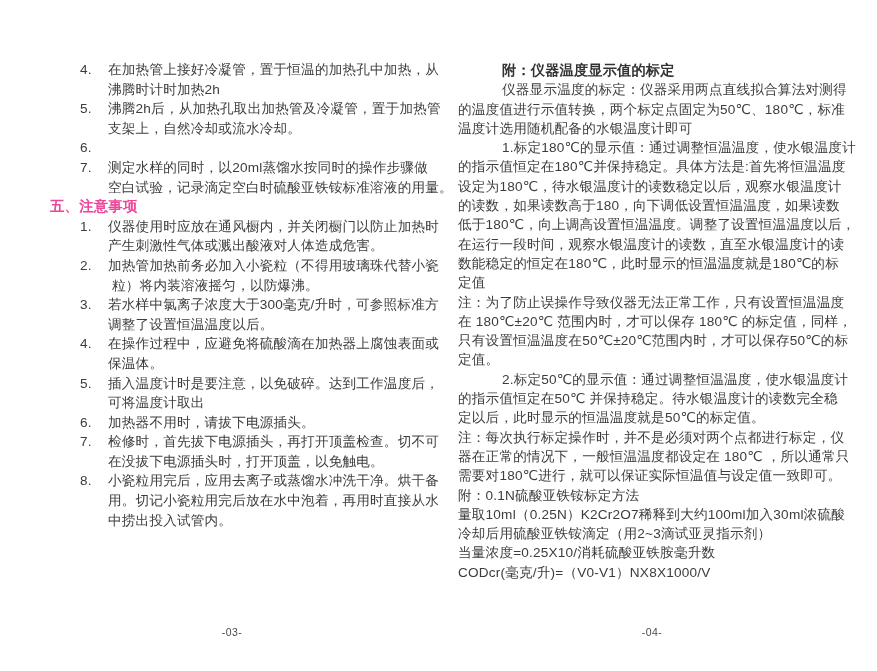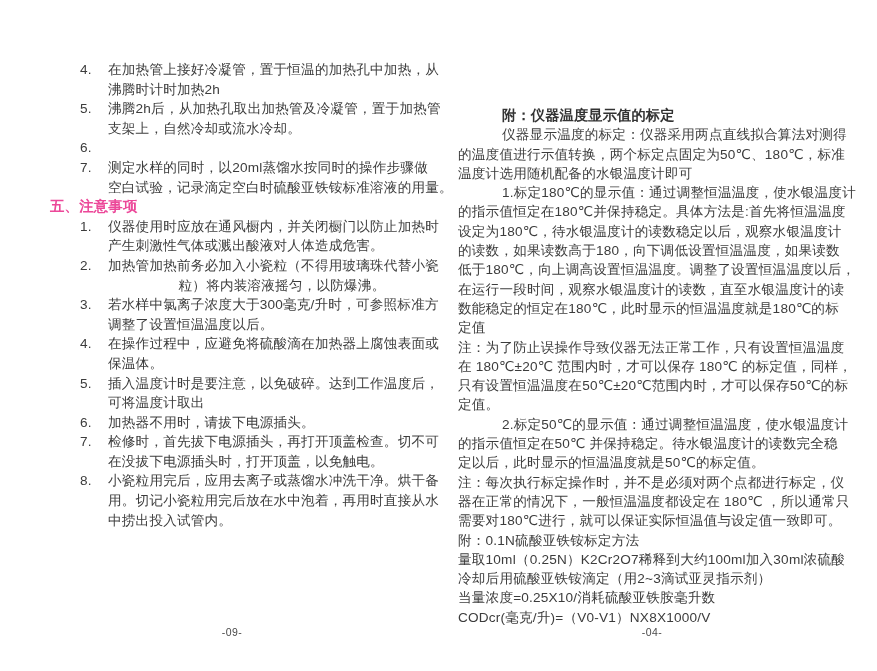--- a/index.html
+++ b/index.html
@@ -29,27 +29,26 @@
 
   .section-title {
     font-weight: bold;
     color: #ec4899;
     font-size: 14.4px;
   }
   .rtitle {
     font-weight: bold;
     color: #333333;
     font-size: 14.2px;
-    margin-top: 45px;
   }
 
   .item { display: flex; align-items: flex-start; padding-left: 30px; }
   .item .num { width: 15px; flex: none; }
   .item .body { flex: 1 1 auto; min-width: 0; margin-left: 13px; }
-  .sub { padding-left: 4px; text-align: center; }
+  .sub { padding-left: 4px; }
 
   .ind { padding-left: 44px; }
 
   .footer {
     position: absolute;
     top: 626px;
     font-size: 10.5px;
     color: #4a4a4a;
     text-align: center;
     letter-spacing: 0.5px;
@@ -183,16 +182,16 @@
     <div class="tline">注：每次执行标定操作时，并不是必须对两个点都进行标定，仪</div>
     <div class="tline">器在正常的情况下，一般恒温温度都设定在 180℃ ，所以通常只</div>
     <div class="tline">需要对180℃进行，就可以保证实际恒温值与设定值一致即可。</div>
     <div class="tline">附：0.1N硫酸亚铁铵标定方法</div>
     <div class="tline">量取10ml（0.25N）K2Cr2O7稀释到大约100ml加入30ml浓硫酸</div>
     <div class="tline">冷却后用硫酸亚铁铵滴定（用2~3滴试亚灵指示剂）</div>
     <div class="tline">当量浓度=0.25X10/消耗硫酸亚铁胺毫升数</div>
     <div class="tline">CODcr(毫克/升)=（V0-V1）NX8X1000/V</div>
   </div>
 
-  <div class="footer footer-left">-09-</div>
+  <div class="footer footer-left">-03-</div>
   <div class="footer footer-right">-04-</div>
 
 </div>
 
 </body></html>

